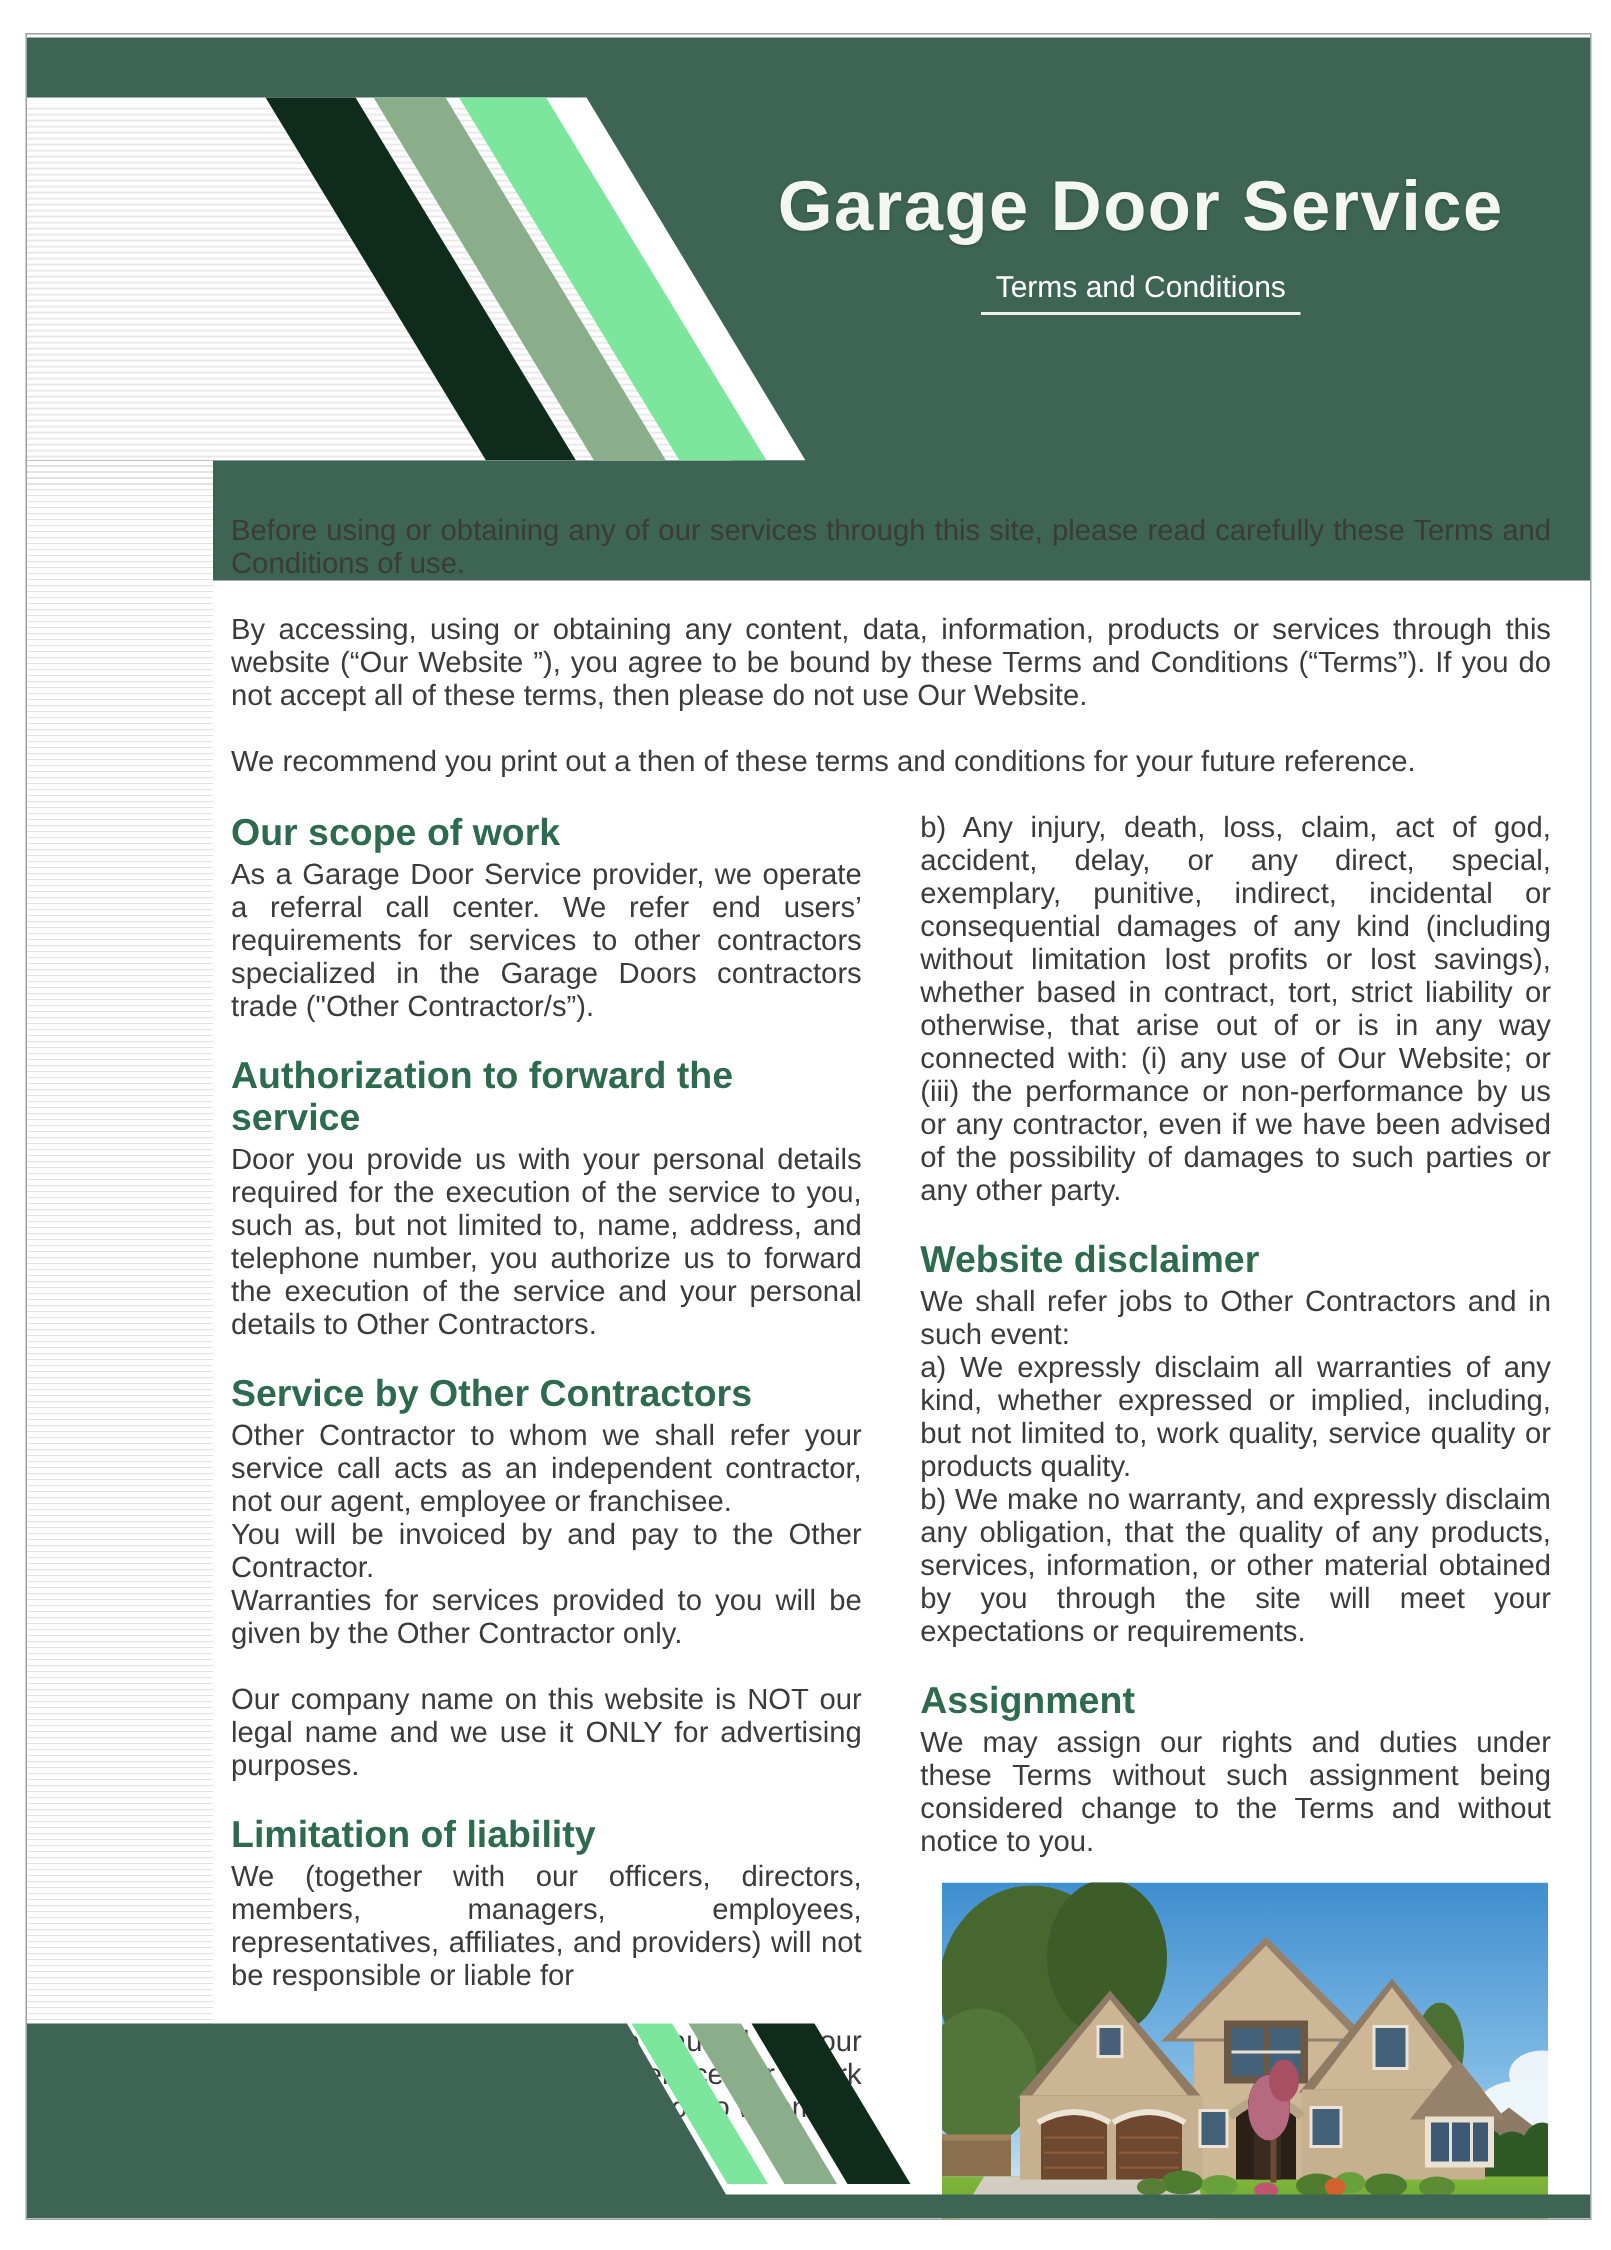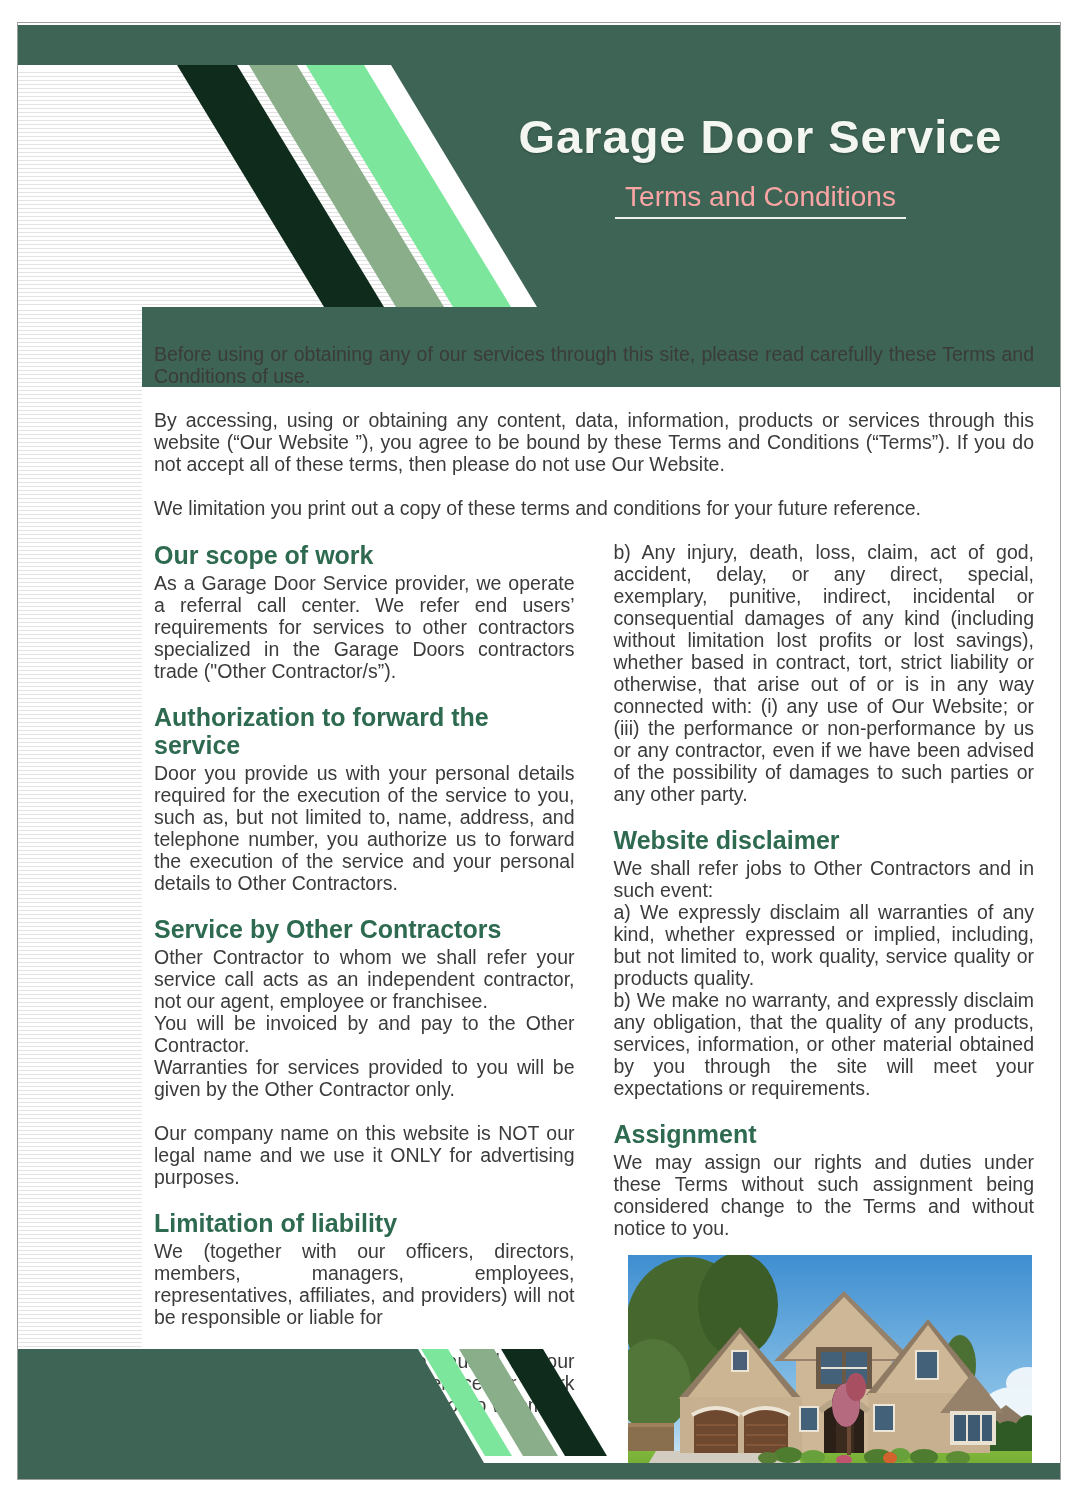--- a/index.html
+++ b/index.html
@@ -14,21 +14,21 @@
   
   .header{position:absolute;left:0;top:2px;width:1042px;height:362px;background:#3d6454;}
   .header svg{position:absolute;left:0;top:0;}
   .header-title{
     position:absolute;left:455px;top:84px;width:575px;text-align:center;
     font-size:47px;font-weight:bold;color:#f4f6f2;letter-spacing:1px;
     text-shadow:0 1px 2px rgba(0,0,0,0.25);
   }
   .header-subtitle{position:absolute;left:455px;top:156px;width:575px;text-align:center;}
   .header-subtitle span{
-    display:inline-block;font-size:28px;color:#fca5a5;
+    display:inline-block;font-size:20px;color:#ffffff;
     border-bottom:2px solid #eef2ee;padding:0 10px 4px;
   }
   
   .pinstripes-left{
     position:absolute;left:0;top:284px;width:124px;height:1040px;
     background:repeating-linear-gradient(#ffffff 0px,#ffffff 3px,#e2e2e2 3px,#e2e2e2 4px);
   }
   
   .content{position:absolute;left:136px;top:306px;width:880px;color:#3b3b3b;margin-top:14px;}
   .content p{font-size:19.5px;line-height:22px;text-align:justify;margin:0;}
@@ -70,21 +70,21 @@
     <div class="header-subtitle">
       <span>Terms and Conditions</span>
     </div>
   </div>
 
   <div class="pinstripes-left"></div>
 
   <div class="content">
     <p class="sp">Before using or obtaining any of our services through this site, please read carefully these Terms and Conditions of use.</p>
     <p class="sp">By accessing, using or obtaining any content, data, information, products or services through this website (“Our Website ”), you agree to be bound by these Terms and Conditions (“Terms”). If you do not accept all of these terms, then please do not use Our Website.</p>
-    <p class="sp">We limitation you print out a copy of these terms and conditions for your future reference.</p>
+    <p class="sp">We recommend you print out a then of these terms and conditions for your future reference.</p>
 
     <div class="cols">
 
       <div class="col">
         <h2 class="first">Our scope of work</h2>
         <p>As a Garage Door Service provider, we operate a referral call center. We refer end users’ requirements for services to other contractors specialized in the Garage Doors contractors trade ("Other Contractor/s”).</p>
 
         <h2>Authorization to forward the service</h2>
         <p>Door you provide us with your personal details required for the execution of the service to you, such as, but not limited to, name, address, and telephone number, you authorize us to forward the execution of the service and your personal details to Other Contractors.</p>
 

